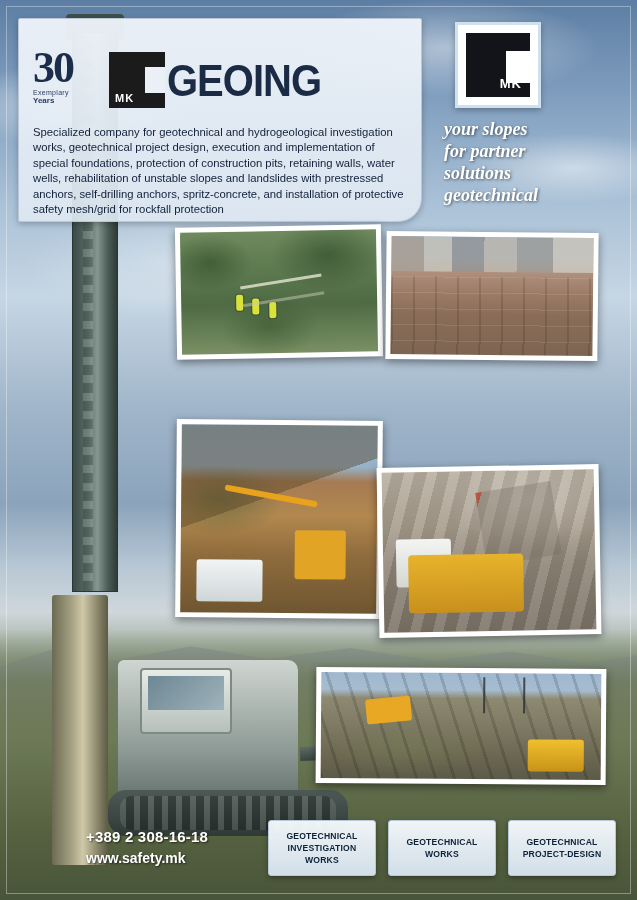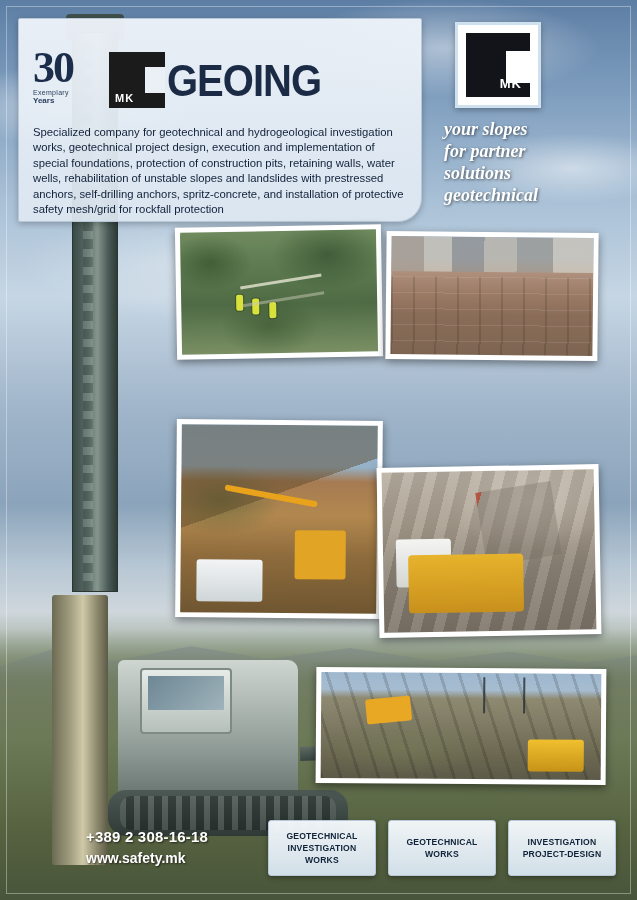--- a/index.html
+++ b/index.html
@@ -419,17 +419,17 @@
   </div>
 
   <div class="contact">
     <div class="phone">+389 2 308-16-18</div>
     <div class="web">www.safety.mk</div>
   </div>
 
   <div class="badges">
     <div class="badge">GEOTECHNICAL INVESTIGATION WORKS</div>
     <div class="badge">GEOTECHNICAL WORKS</div>
-    <div class="badge">INVESTIGATION PROJECT-DESIGN</div>
+    <div class="badge">GEOTECHNICAL PROJECT-DESIGN</div>
   </div>
 
   <div class="page-border"></div>
 </div>
 
 </body></html>

